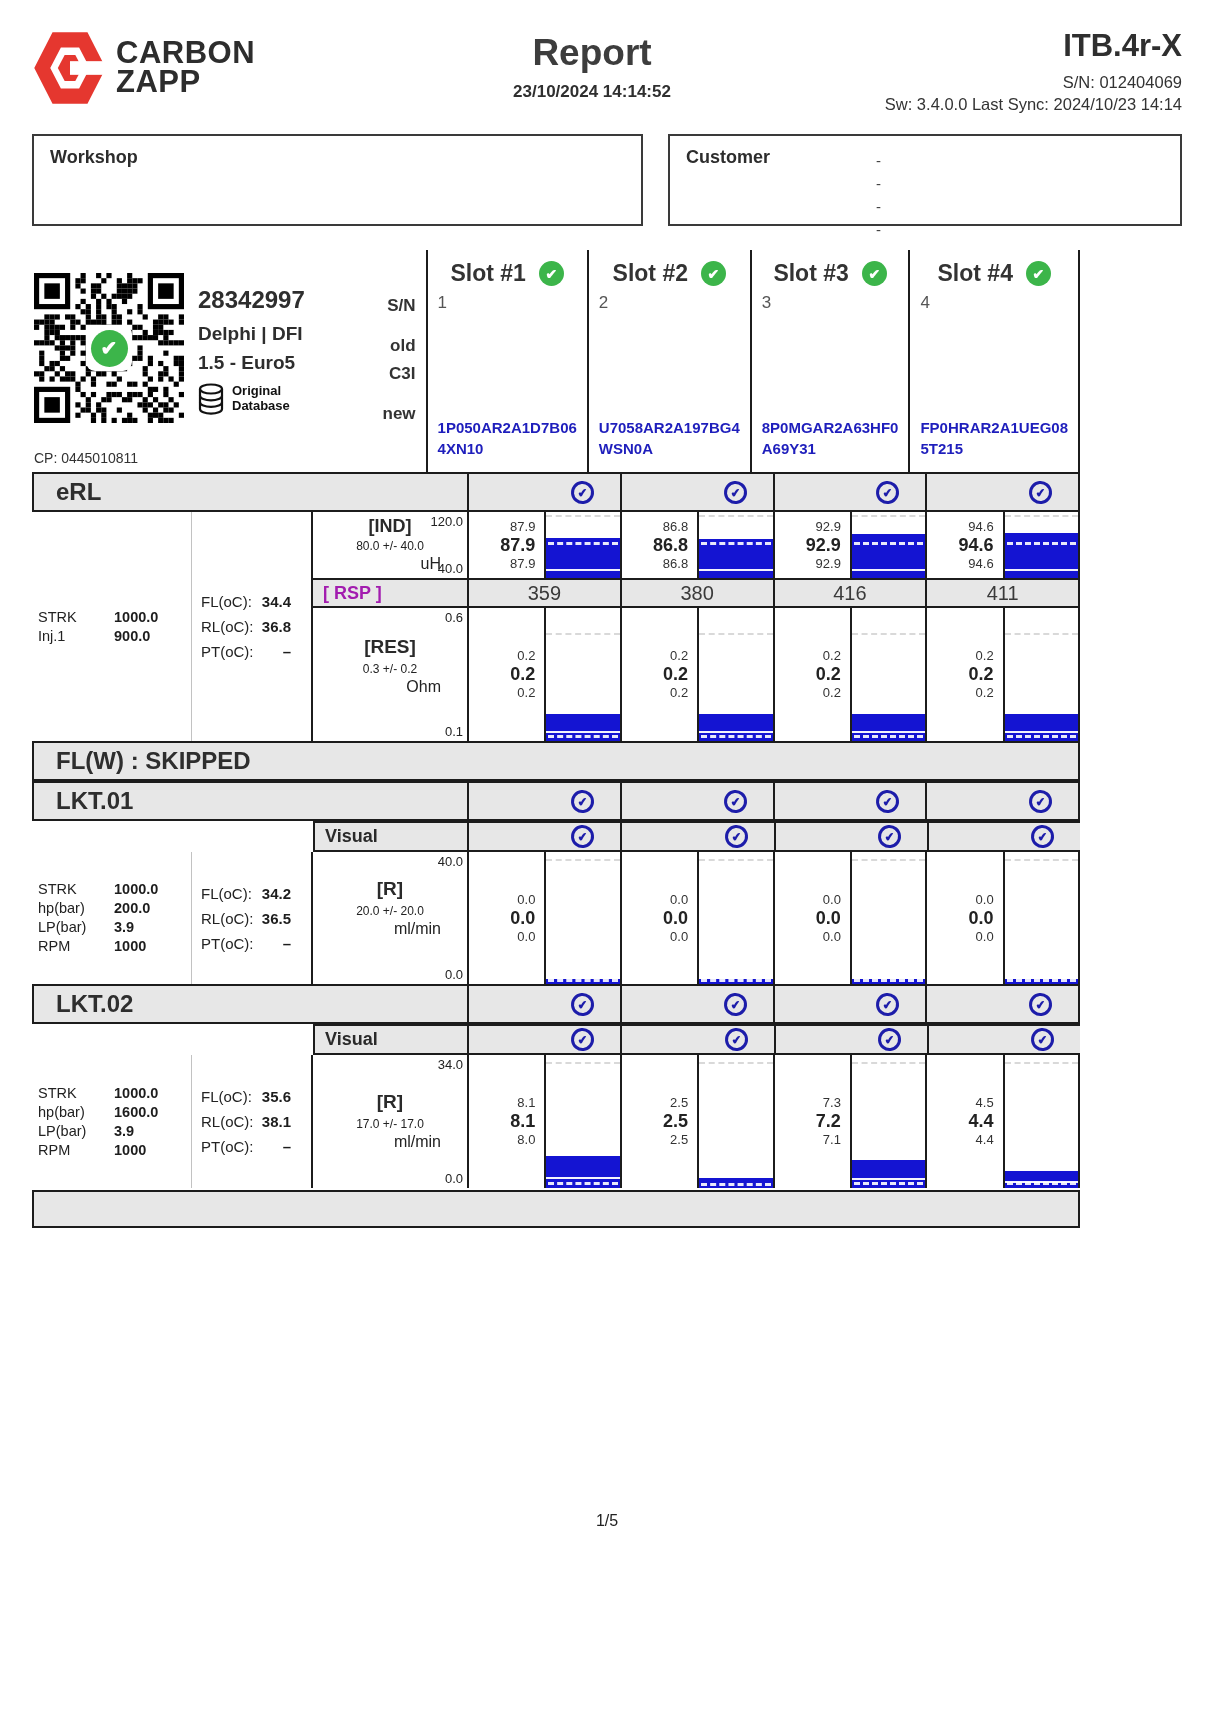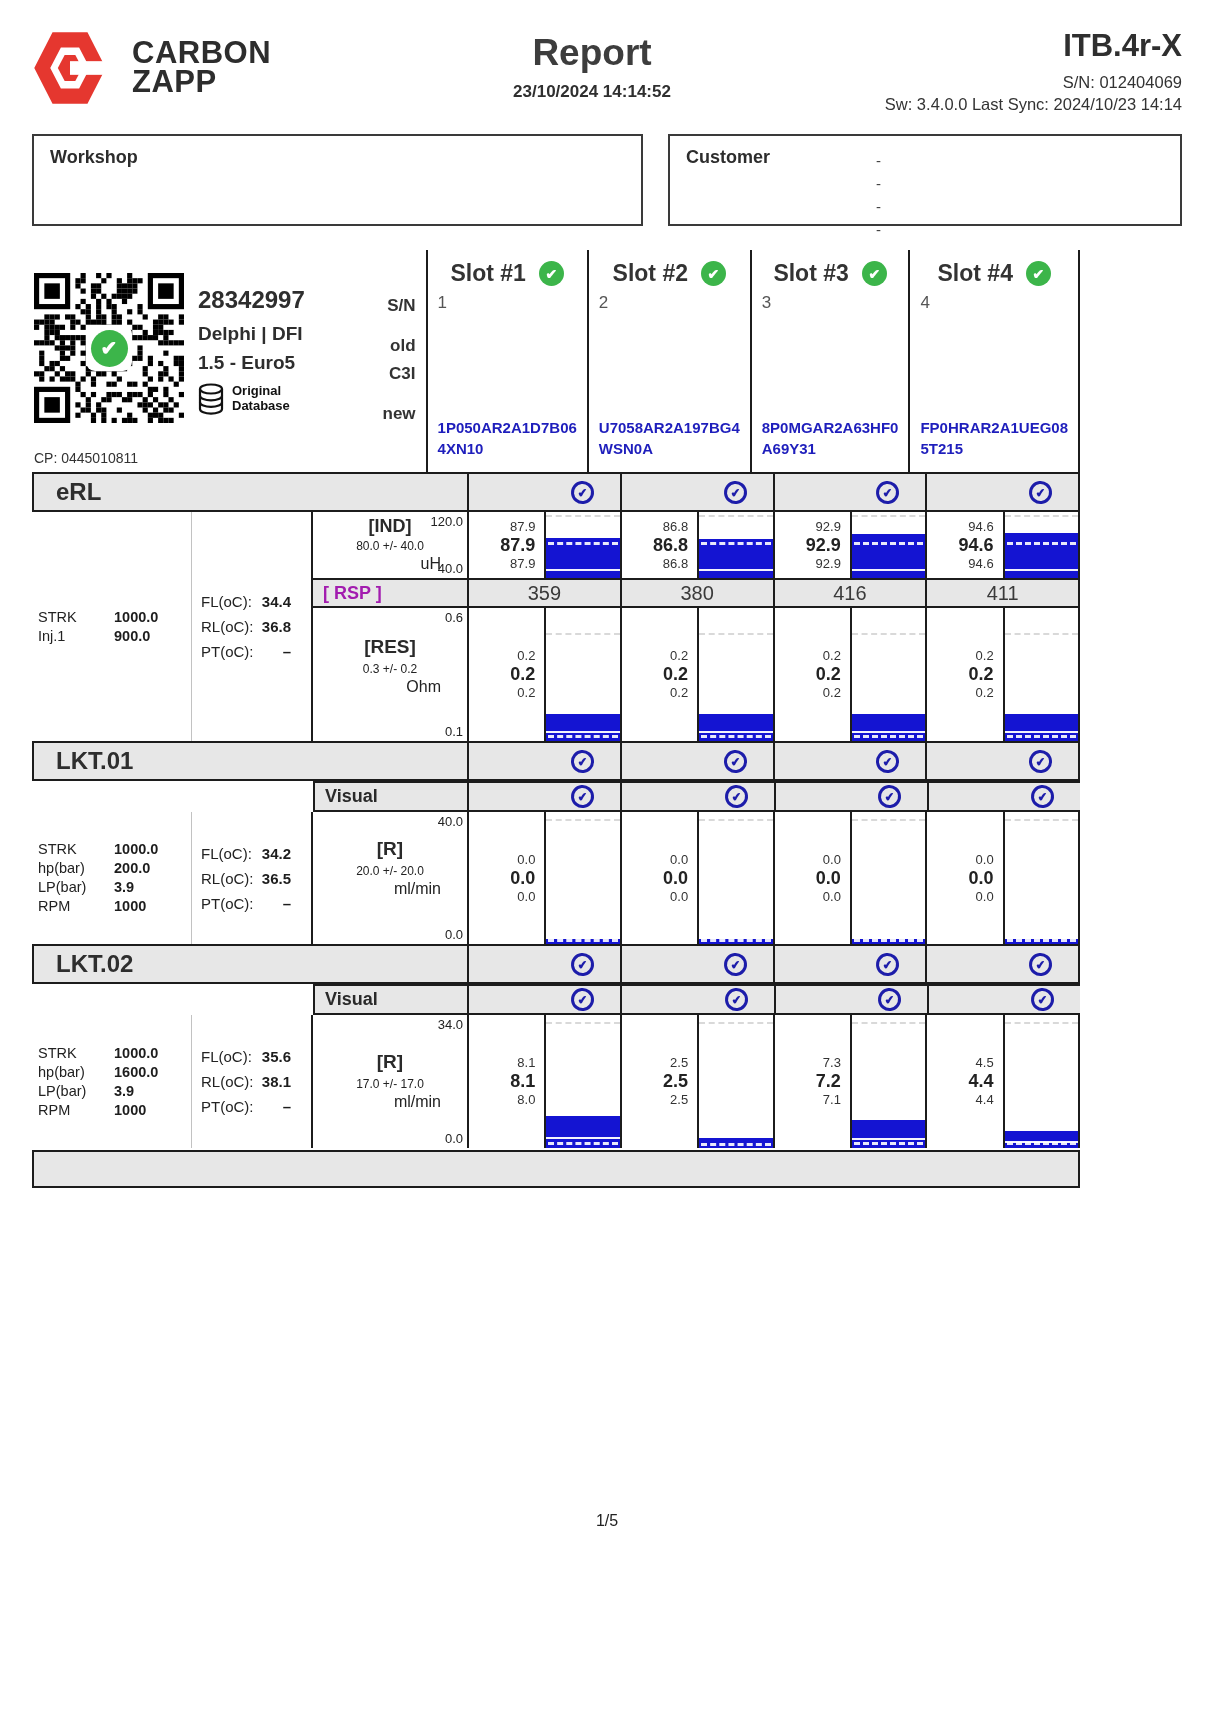--- a/index.html
+++ b/index.html
@@ -3,21 +3,21 @@
 <meta charset="utf-8">
 <style>
   * { box-sizing: border-box; margin: 0; padding: 0; }
   html,body { background:#fff; }
   .page {
     position: relative; width: 1214px; height: 1717px; background: #fff;
     font-family: "Liberation Sans", sans-serif; color:#2a2a2a; overflow:hidden;
   }
   
   .hdr { display:flex; padding: 26px 32px 0 32px; }
-  .hdr-left { width: 390px; display:flex; align-items:flex-start; gap:24px; }
+  .hdr-left { width: 390px; display:flex; align-items:flex-start; gap:8px; }
   .brand-text { font-weight:bold; font-size:31px; line-height:0.95; color:#2d2d2d; letter-spacing:0.5px; margin-top:12px; }
   .hdr-center { flex:1; text-align:center; margin-top:6px; }
   .report-title { font-size:37px; font-weight:bold; color:#3d3d3d; }
   .report-date { font-size:17px; font-weight:bold; color:#2f2f2f; margin-top:8px; }
   .hdr-right { width: 420px; text-align:right; margin-top:2px; }
   .device-name { font-size:31px; font-weight:bold; color:#2f2f2f; }
   .device-sn { font-size:16.5px; color:#333; margin-top:9px; }
   .device-sync { font-size:16.5px; color:#333; margin-top:3px; }
   
   .boxes { display:flex; gap:25px; margin: 20px 32px 0 32px; }
@@ -706,20 +706,23 @@
                 <div class="limitline" style="bottom: 80%;"></div>
                 <div class="bar" style="height: 20%;"></div>
                 <div class="solidline" style="bottom: 6%;"></div>
                 <div class="targetline" style="bottom: 3px;"></div>
               </div>
             </div>
           </div>
       </div>
     </div>
 
+    <div class="sec-bar">
+      <div class="sec-label wide">FL(W) : SKIPPED</div>
+    </div>
 
     <div class="sec-bar">
       <div class="sec-label">LKT.01</div>
       <div class="bar-checks">
           <div class="chk-cell">
             <span class="bcheck">✔</span>
           </div>
           <div class="chk-cell">
             <span class="bcheck">✔</span>
           </div>

